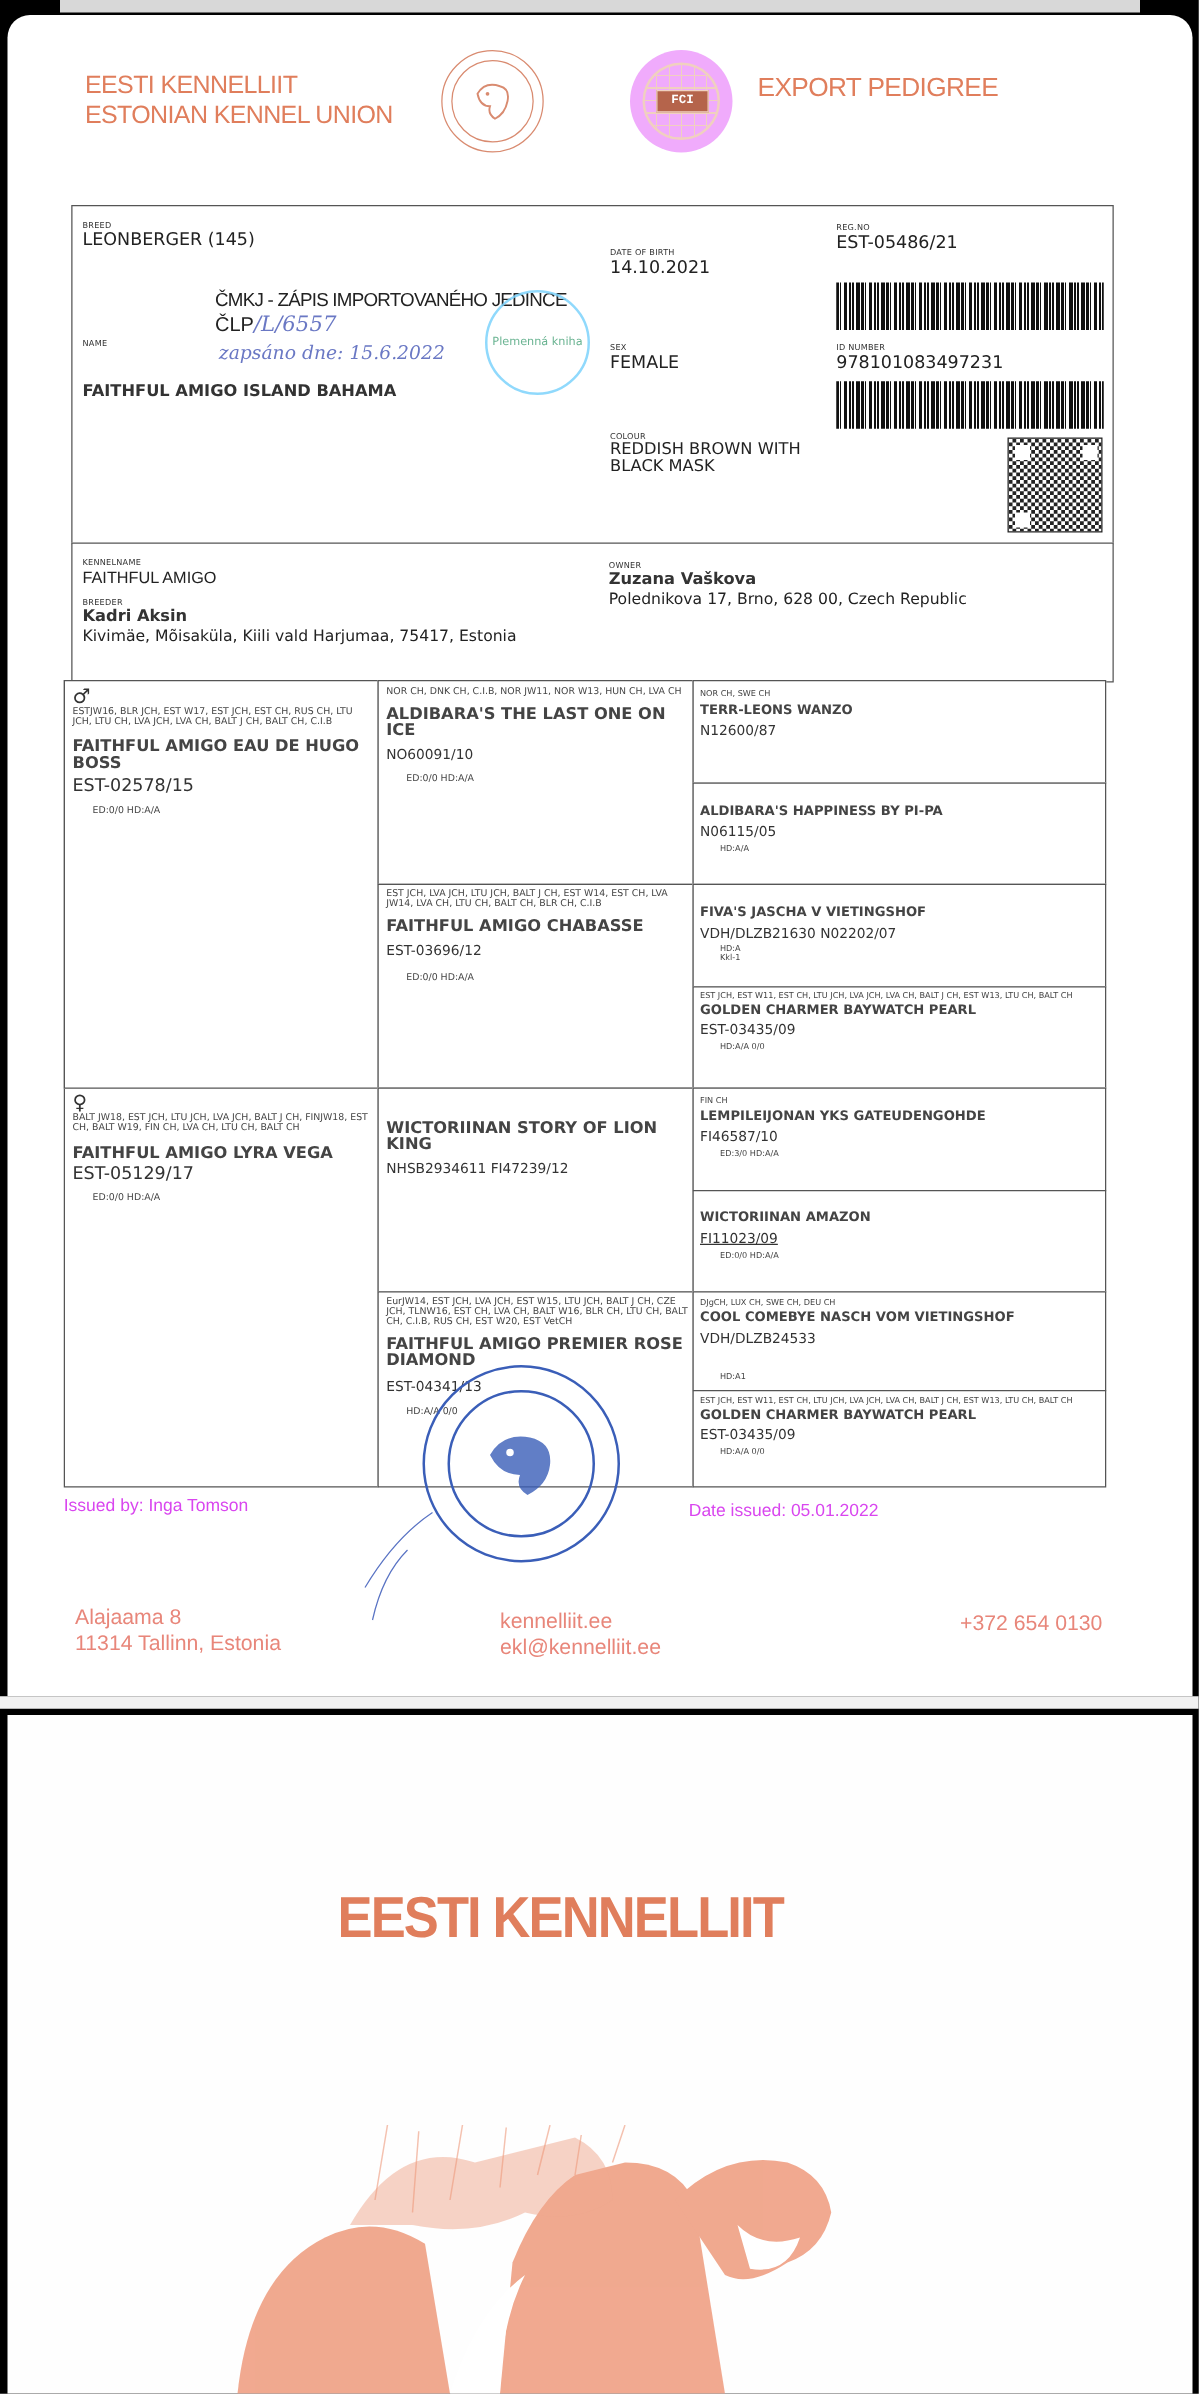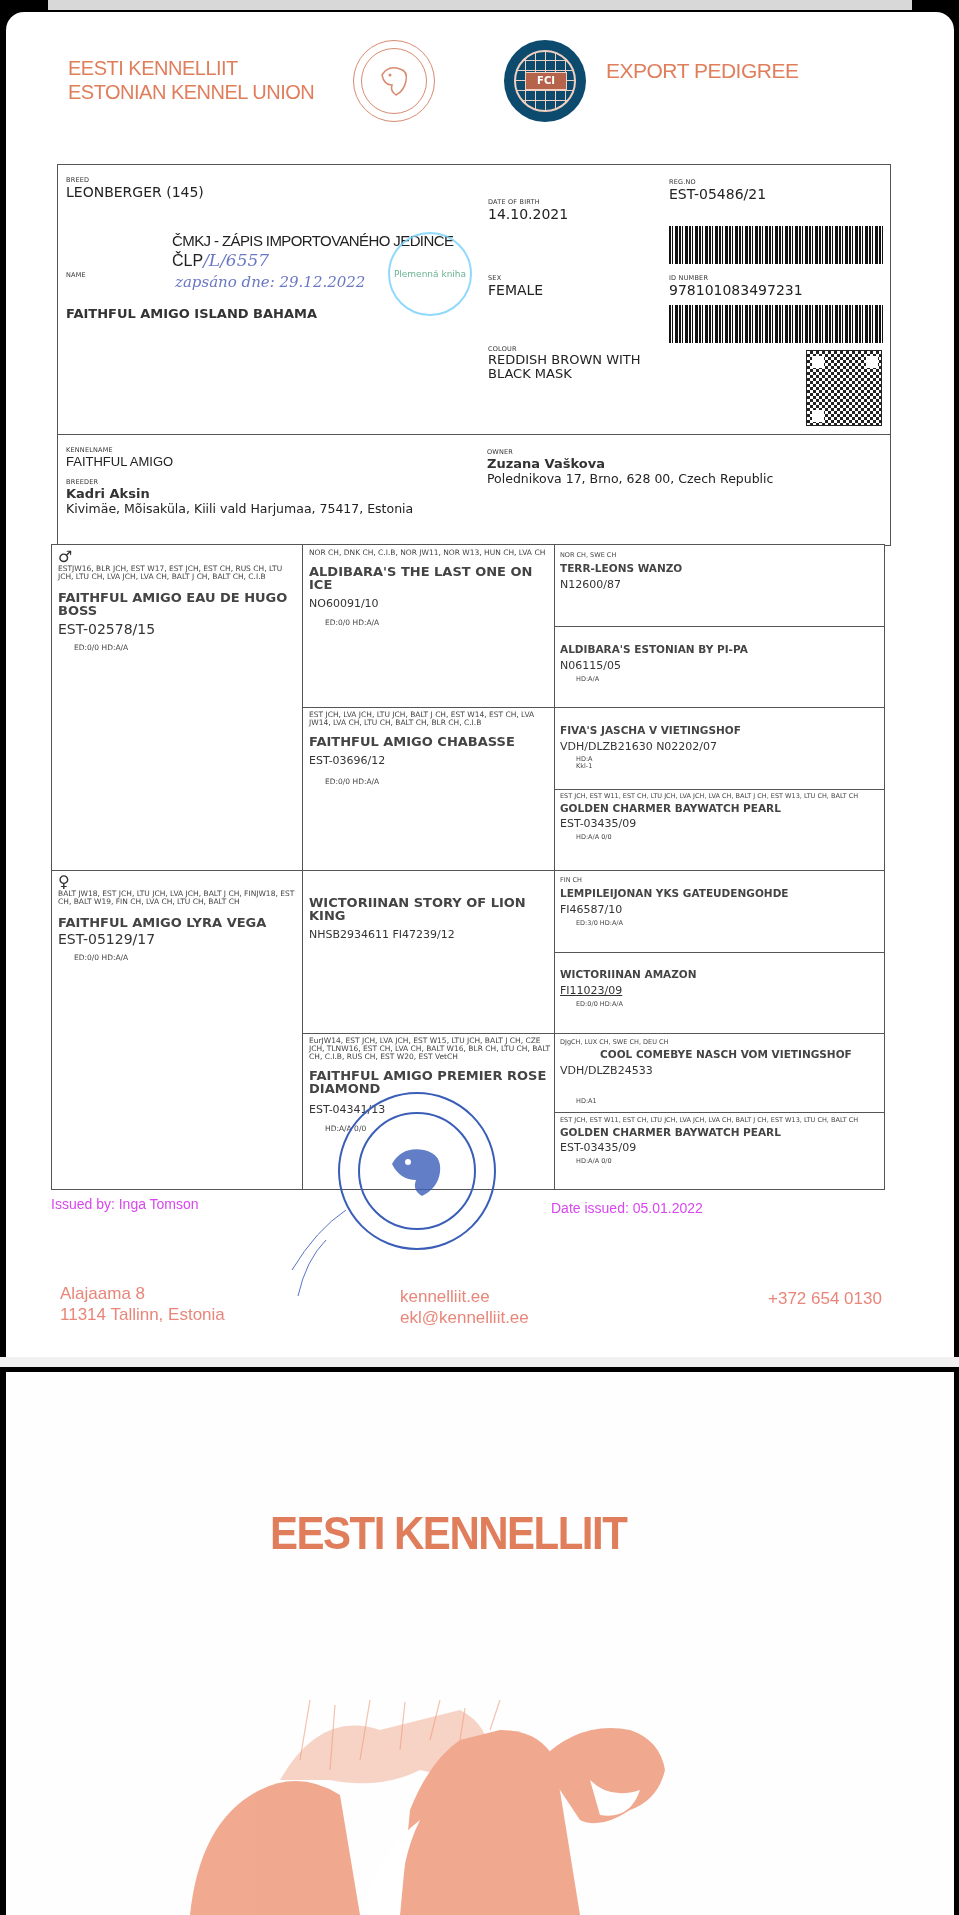--- a/index.html
+++ b/index.html
@@ -24,21 +24,21 @@
   .hdr-org { position:absolute; left:68px; top:56px; font-size:20px; line-height:24px; letter-spacing:-0.5px; }
   .hdr-title { position:absolute; left:606px; top:59px; font-size:21px; letter-spacing:-0.5px; }
   .logo-ekl {
     position:absolute; left:353px; top:40px; width:82px; height:82px; border-radius:50%;
     border:1.5px solid #d98b70; box-sizing:border-box;
     display:flex; align-items:center; justify-content:center;
   }
   .logo-ekl .inner { width:64px; height:64px; border-radius:50%; border:1px solid #d98b70; display:flex; align-items:center; justify-content:center; }
   .logo-fci {
     position:absolute; left:504px; top:40px; width:82px; height:82px; border-radius:50%;
-    background:#0c4a6e; display:flex; align-items:center; justify-content:center;
+    background:#f0abfc; display:flex; align-items:center; justify-content:center;font-family:Liberation Mono, monospace;
   }
   .logo-fci .globe { width:58px; height:58px; border-radius:50%; border:2px solid #f0d0c0; position:relative; overflow:hidden;
     background:
       repeating-linear-gradient(90deg, transparent 0 9px, #f0d0c0 9px 10px),
       repeating-linear-gradient(0deg, transparent 0 9px, #f0d0c0 9px 10px);
   }
   .logo-fci .fci-label { position:absolute; left:9px; top:20px; width:40px; height:16px; background:#b5644b; border:1px solid #f0d0c0; color:#fff; font-size:10px; font-weight:bold; text-align:center; line-height:16px; }
 
   
   .doc { position:absolute; color:#222; }
@@ -122,21 +122,21 @@
   <div class="lbl">REG.NO</div>
   <div class="val">EST-05486/21</div>
 </div>
 
 <div class="barcode" style="left:669px; top:226px; width:214px;"></div>
 
 <div class="doc" style="left:172px; top:232px; font-family:'Liberation Sans',sans-serif; font-size:15px; color:#222; letter-spacing:-0.6px;">ČMKJ - ZÁPIS IMPORTOVANÉHO JEDINCE</div>
 <div class="doc" style="left:172px; top:250px; font-size:16px; color:#222; font-family:'Liberation Sans',sans-serif;">
   <span>ČLP</span><span class="hand" style="font-size:17px;">/L/6557</span>
 </div>
-<div class="doc hand" style="left:175px; top:273px; font-size:15px;">zapsáno dne: 29.12.2022</div>
+<div class="doc hand" style="left:175px; top:273px; font-size:15px;">zapsáno dne: 15.6.2022</div>
 <div class="stamp-cz">
     <span>Plemenná kniha</span>
   </div>
 
 <div class="doc" style="left:66px; top:271px;">
   <div class="lbl">NAME</div>
 </div>
 <div class="doc valb" style="left:66px; top:306px;">FAITHFUL AMIGO ISLAND BAHAMA</div>
 
 <div class="doc" style="left:488px; top:274px;">
@@ -223,21 +223,21 @@
   <div class="regno" style="margin-top:8px;">EST-04341/13</div>
   <div class="health" style="margin-top:8px;">HD:A/A 0/0</div>
 </div>
 
 <div class="doc" style="left:560px; top:551px; width:320px;">
   <div class="titles" style="font-size:6.5px;">NOR CH, SWE CH</div>
   <div class="dogname-sm" style="margin-top:3px;">TERR-LEONS WANZO</div>
   <div class="regno" style="margin-top:4px;">N12600/87</div>
 </div>
 <div class="doc" style="left:560px; top:643px; width:320px;">
-  <div class="dogname-sm">ALDIBARA'S ESTONIAN BY PI-PA</div>
+  <div class="dogname-sm">ALDIBARA'S HAPPINESS BY PI-PA</div>
   <div class="regno" style="margin-top:4px;">N06115/05</div>
   <div class="health" style="font-size:6.5px; margin-top:3px;">HD:A/A</div>
 </div>
 <div class="doc" style="left:560px; top:724px; width:320px;">
   <div class="dogname-sm">FIVA'S JASCHA V VIETINGSHOF</div>
   <div class="regno" style="margin-top:4px;">VDH/DLZB21630 N02202/07</div>
   <div class="health" style="font-size:6.5px; margin-top:3px; line-height:7px;">HD:A</div>
   <div class="health" style="font-size:6.5px; line-height:7px;">Kkl-1</div>
 </div>
 <div class="doc" style="left:560px; top:793px; width:320px;">
@@ -252,21 +252,21 @@
   <div class="regno" style="margin-top:4px;">FI46587/10</div>
   <div class="health" style="font-size:6.5px; margin-top:3px;">ED:3/0 HD:A/A</div>
 </div>
 <div class="doc" style="left:560px; top:968px; width:320px;">
   <div class="dogname-sm">WICTORIINAN AMAZON</div>
   <div class="regno" style="margin-top:4px;text-decoration:underline;">FI11023/09</div>
   <div class="health" style="font-size:6.5px; margin-top:3px;">ED:0/0 HD:A/A</div>
 </div>
 <div class="doc" style="left:560px; top:1038px; width:320px;">
   <div class="titles" style="font-size:6.5px;">DJgCH, LUX CH, SWE CH, DEU CH</div>
-  <div class="dogname-sm" style="margin-top:2px;margin-left:40px;">COOL COMEBYE NASCH VOM VIETINGSHOF</div>
+  <div class="dogname-sm" style="margin-top:2px;">COOL COMEBYE NASCH VOM VIETINGSHOF</div>
   <div class="regno" style="margin-top:4px;">VDH/DLZB24533</div>
   <div class="health" style="font-size:6.5px; margin-top:20px;">HD:A1</div>
 </div>
 <div class="doc" style="left:560px; top:1117px; width:320px;">
   <div class="titles" style="font-size:6.5px; line-height:7px;">EST JCH, EST W11, EST CH, LTU JCH, LVA JCH, LVA CH, BALT J CH, EST W13, LTU CH, BALT CH</div>
   <div class="dogname-sm" style="margin-top:2px;">GOLDEN CHARMER BAYWATCH PEARL</div>
   <div class="regno" style="margin-top:3px;">EST-03435/09</div>
   <div class="health" style="font-size:6.5px; margin-top:3px;">HD:A/A 0/0</div>
 </div>
 

